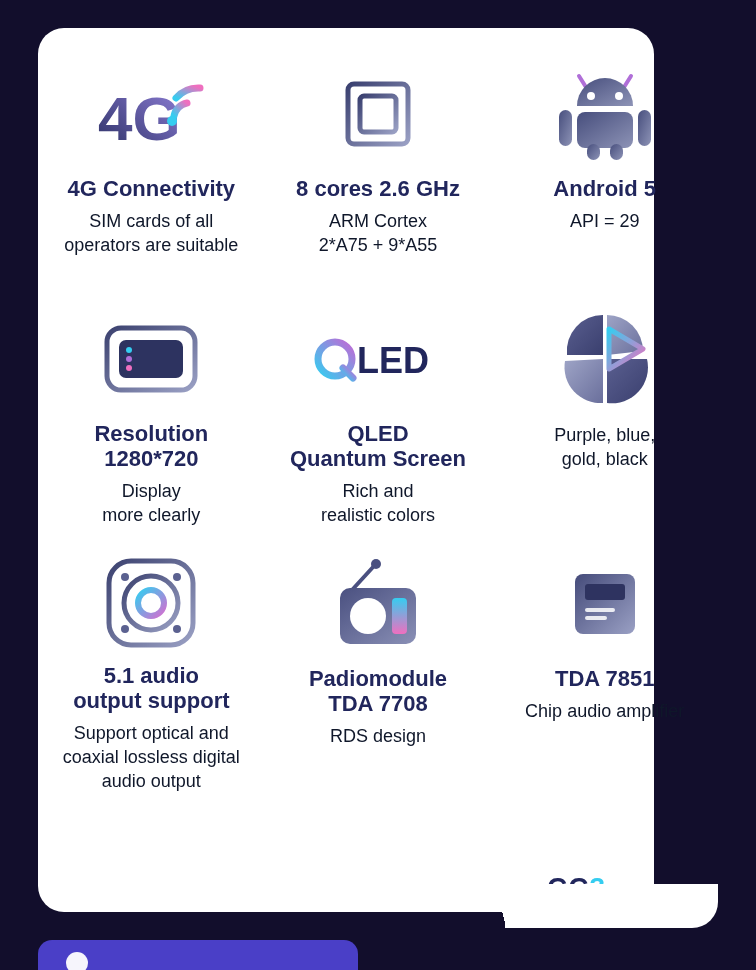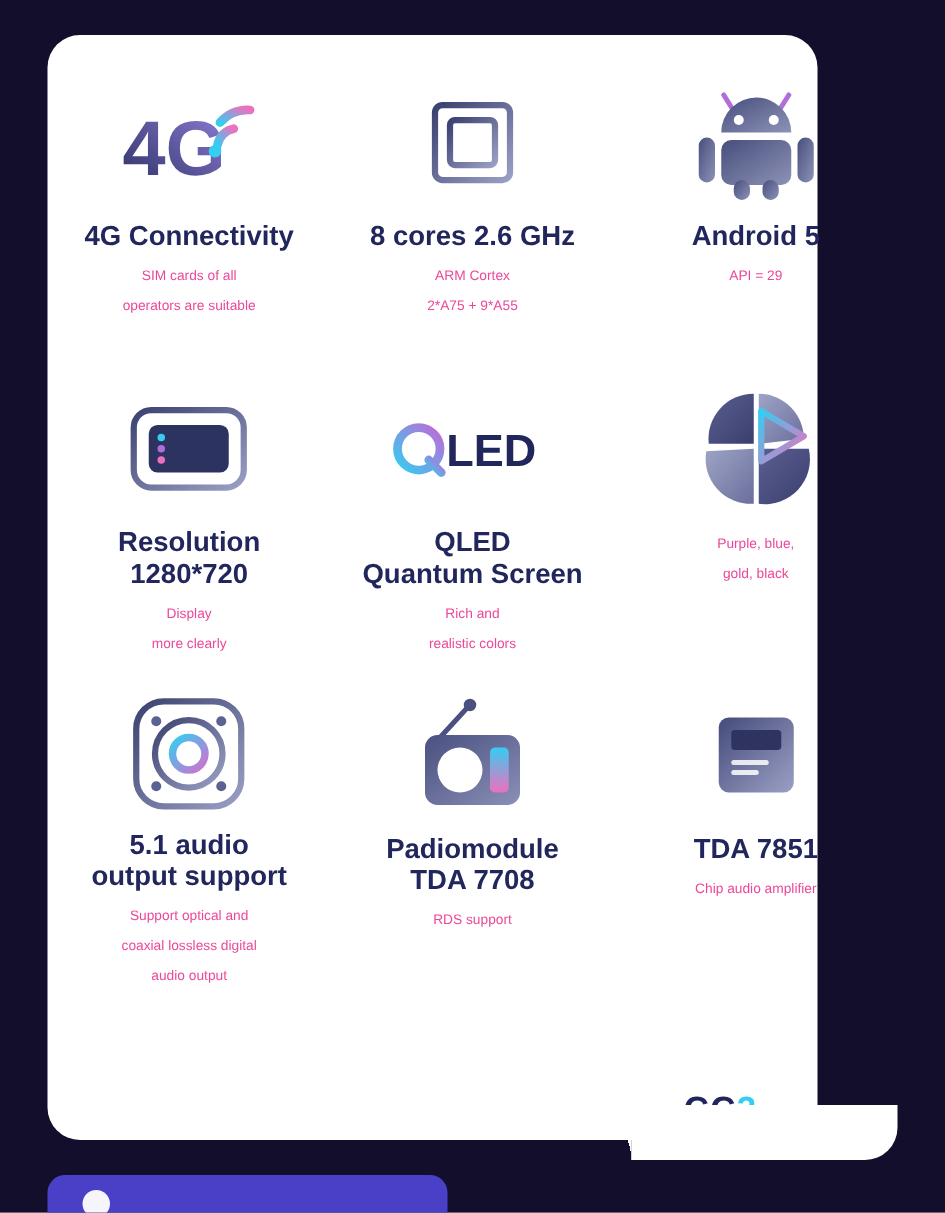--- a/index.html
+++ b/index.html
@@ -75,22 +75,22 @@
   .cell-title {
     font-size: 22px;
     font-weight: bold;
     color: #21265c;
     text-align: center;
     line-height: 25px;
     margin-top: 6px;
     white-space: pre-line;
   }
   .cell-sub {
-    font-size: 11px;
-    color: #ec4899;
+    font-size: 18px;
+    color: #0f172a;
     text-align: center;
     line-height: 24px;
     margin-top: 8px;
     white-space: pre-line;
   }
   .logo {
     position: absolute;
     right: 48px;
     bottom: 8px;
     font-size: 28px;
@@ -337,21 +337,21 @@
             </defs>
             <line x1="22" y1="32" x2="44" y2="8" stroke="#4a5080" stroke-width="4" stroke-linecap="round"></line>
             <circle cx="46" cy="6" r="5" fill="#4a5080"></circle>
             <rect x="10" y="30" width="76" height="56" rx="10" fill="url(#grad1)"></rect>
             <circle cx="38" cy="58" r="18" fill="#ffffff"></circle>
             <rect x="62" y="40" width="15" height="36" rx="4" fill="url(#grad2)"></rect>
           </svg>
         </div>
         <div class="cell-title">Padiomodule
 TDA 7708</div>
-        <div class="cell-sub">RDS support</div>
+        <div class="cell-sub">RDS design</div>
       </div>
 
       <div class="cell">
         <div class="icon-wrap">
           <svg width="92" height="92" viewBox="0 0 92 92">
             <defs>
               <linearGradient id="gampin" x1="0" y1="0" x2="1" y2="1">
                 <stop offset="0" stop-color="#35cdf0"></stop>
                 <stop offset="1" stop-color="#e46fc0"></stop>
               </linearGradient>

